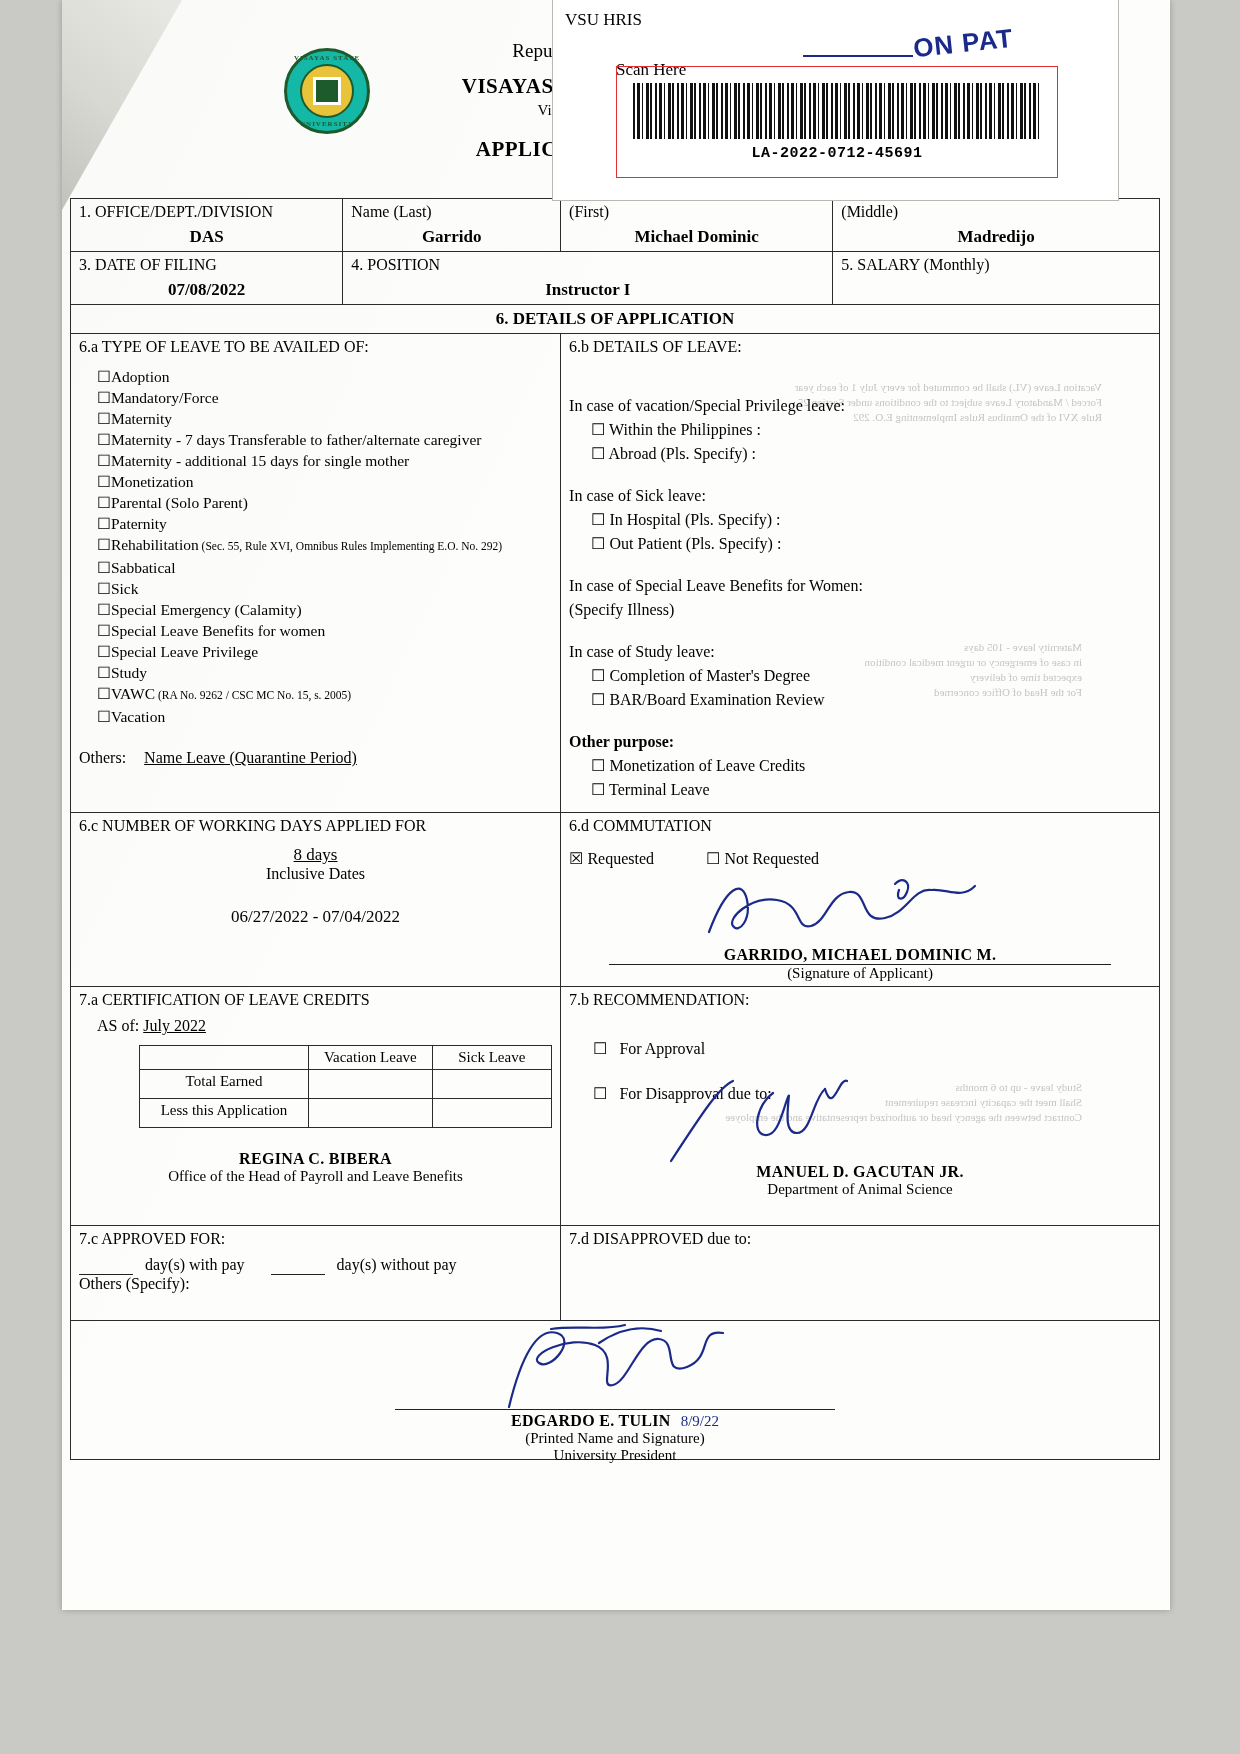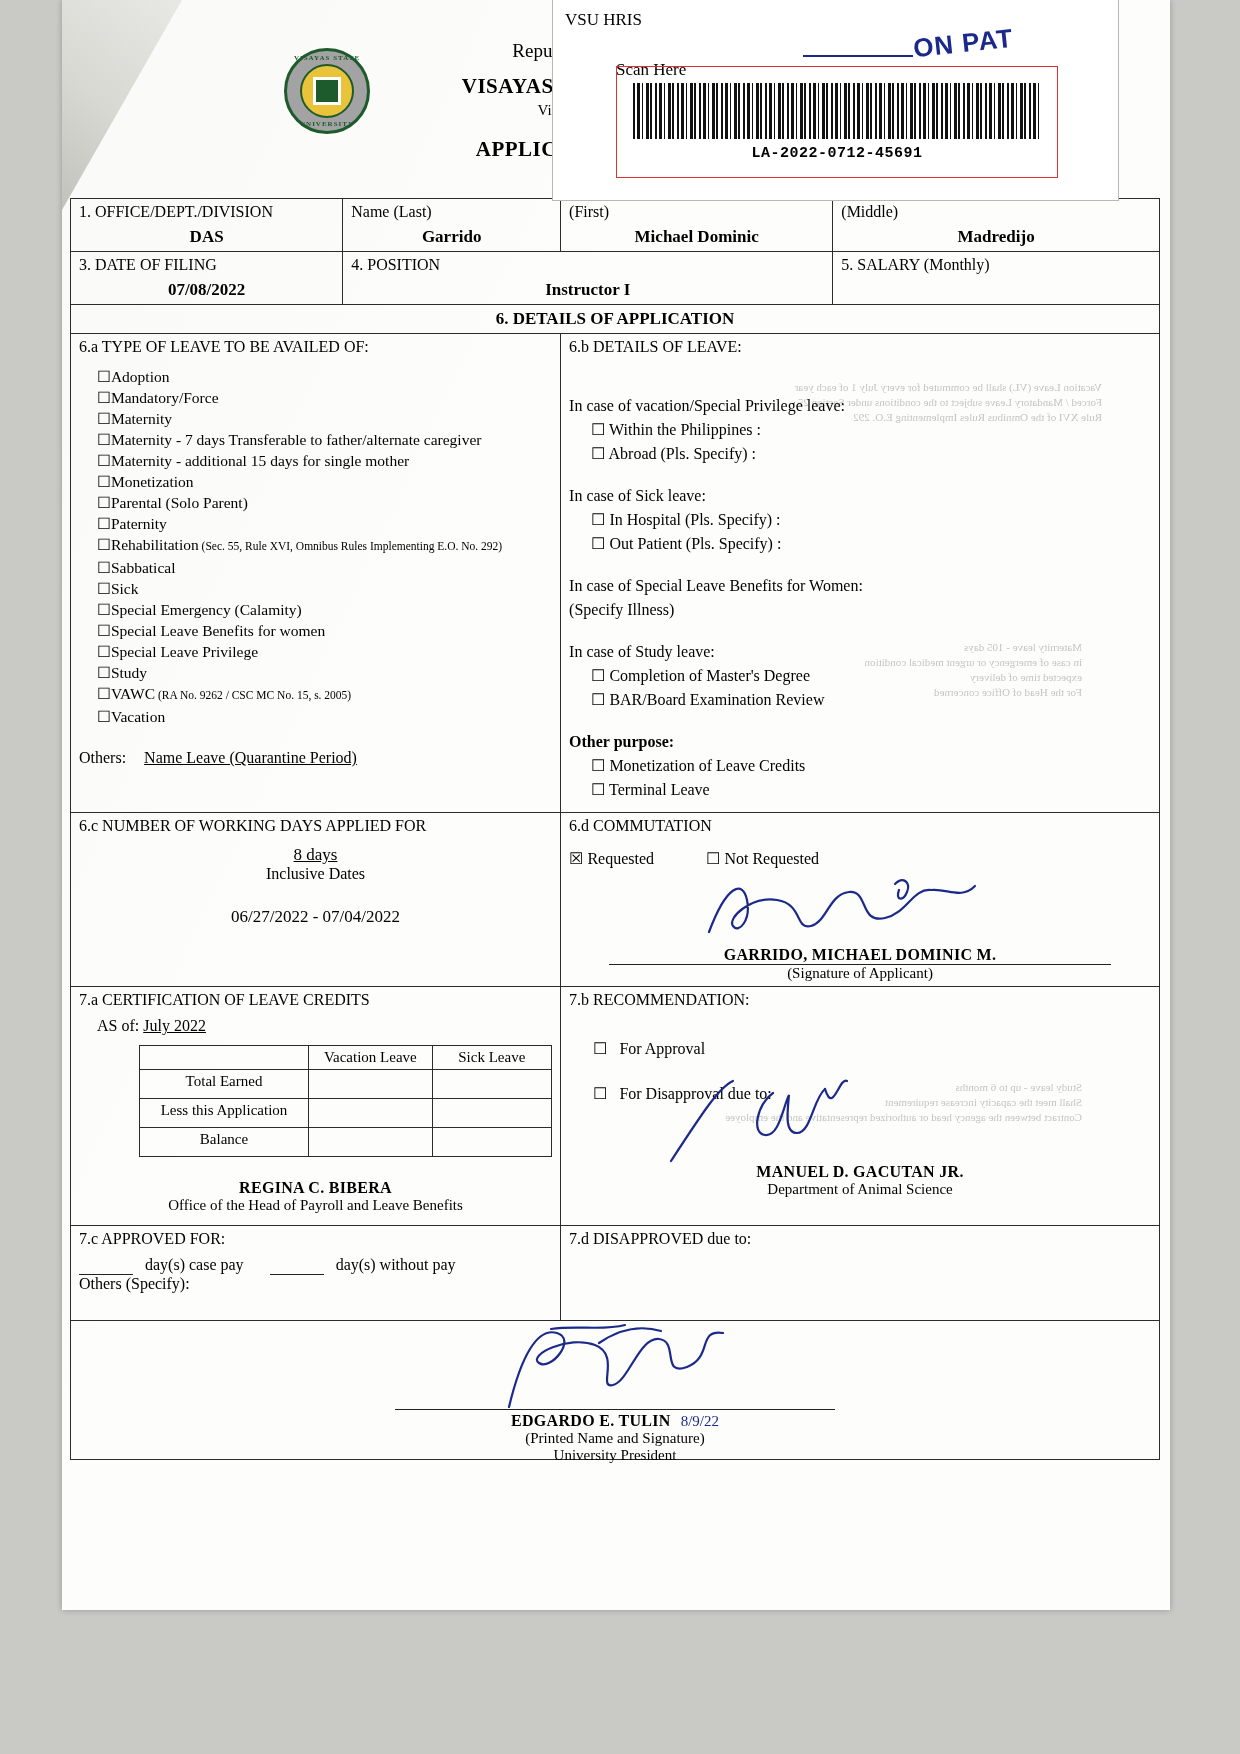--- a/index.html
+++ b/index.html
@@ -61,21 +61,21 @@
 
   
   .hdr{position:absolute;left:0;top:40px;width:1108px;text-align:center;}
   .hdr .l1{font-size:19px;}
   .hdr .l2{font-size:21px;font-weight:bold;margin-top:12px;letter-spacing:.5px;}
   .hdr .l3{font-size:15px;margin-top:3px;}
   .hdr .l4{font-size:21px;font-weight:bold;margin-top:18px;letter-spacing:.5px;}
   .seal{
     position:absolute;left:222px;top:48px;width:86px;height:86px;border-radius:50%;
     border:3px solid #1d5a2c;box-sizing:border-box;
-    background:#a3a3a3;
+    background:#14b8a6;
   }
   .seal .inner{
     position:absolute;left:13px;top:13px;right:13px;bottom:13px;border-radius:50%;
     border:2px solid #1d5a2c;background:#e9c33a;
   }
   .seal .core{position:absolute;left:26px;top:26px;right:26px;bottom:26px;
     background:#1d5a2c;border:3px solid #fff;}
   .seal .t1,.seal .t2{position:absolute;width:100%;text-align:center;font-size:7px;
     color:#1d5a2c;font-weight:bold;letter-spacing:1px;}
   .seal .t1{top:3px;} .seal .t2{bottom:3px;}
@@ -289,25 +289,20 @@
           <tr>
             <td class="rl">Total Earned</td>
             <td class="cell"></td>
             <td class="cell"></td>
           </tr>
           <tr>
             <td class="rl">Less this Application</td>
             <td class="cell"></td>
             <td class="cell"></td>
           </tr>
-          <tr>
-            <td class="rl">Balance</td>
-            <td class="cell"></td>
-            <td class="cell"></td>
-          </tr>
         </tbody>
             </table>
         <div class="sig-name" style="margin-top:22px;">REGINA C. BIBERA</div>
         <div class="sig-sub">Office of the Head of Payroll and Leave Benefits</div>
       </td>
       <td colspan="2">
         <div class="lbl">7.b RECOMMENDATION:</div>
         <div style="margin:30px 0 0 24px;font-size:16px;">
           <span>☐</span>
           <span style="margin-left:8px;">For Approval</span>
@@ -326,21 +321,21 @@
         <div class="sig-name">MANUEL D. GACUTAN JR.</div>
         <div class="sig-sub">Department of Animal Science</div>
       </td>
     </tr>
 
     <tr>
       <td colspan="2" style="height:86px;">
         <div class="lbl">7.c APPROVED FOR:</div>
         <div style="margin-top:8px;font-size:16px;">
           <span style="display:inline-block;width:54px;border-bottom:1px solid #222;">&nbsp;</span>
-          <span style="margin-left:8px;">day(s) case pay</span>
+          <span style="margin-left:8px;">day(s) with pay</span>
           <span style="display:inline-block;width:54px;border-bottom:1px solid #222;margin-left:22px;">&nbsp;</span>
           <span style="margin-left:8px;">day(s) without pay</span>
         </div>
         <div style="font-size:16px;">Others (Specify):</div>
       </td>
       <td colspan="2">
         <div class="lbl">7.d DISAPPROVED due to:</div>
       </td>
     </tr>
 

